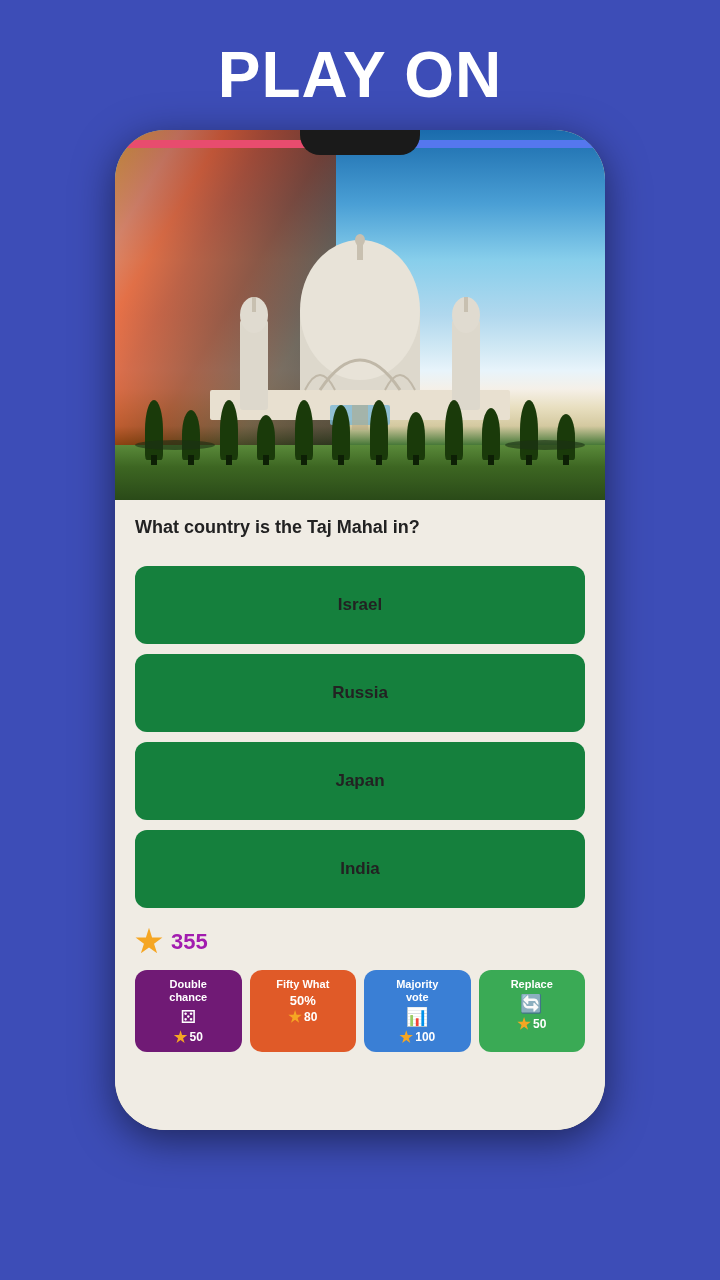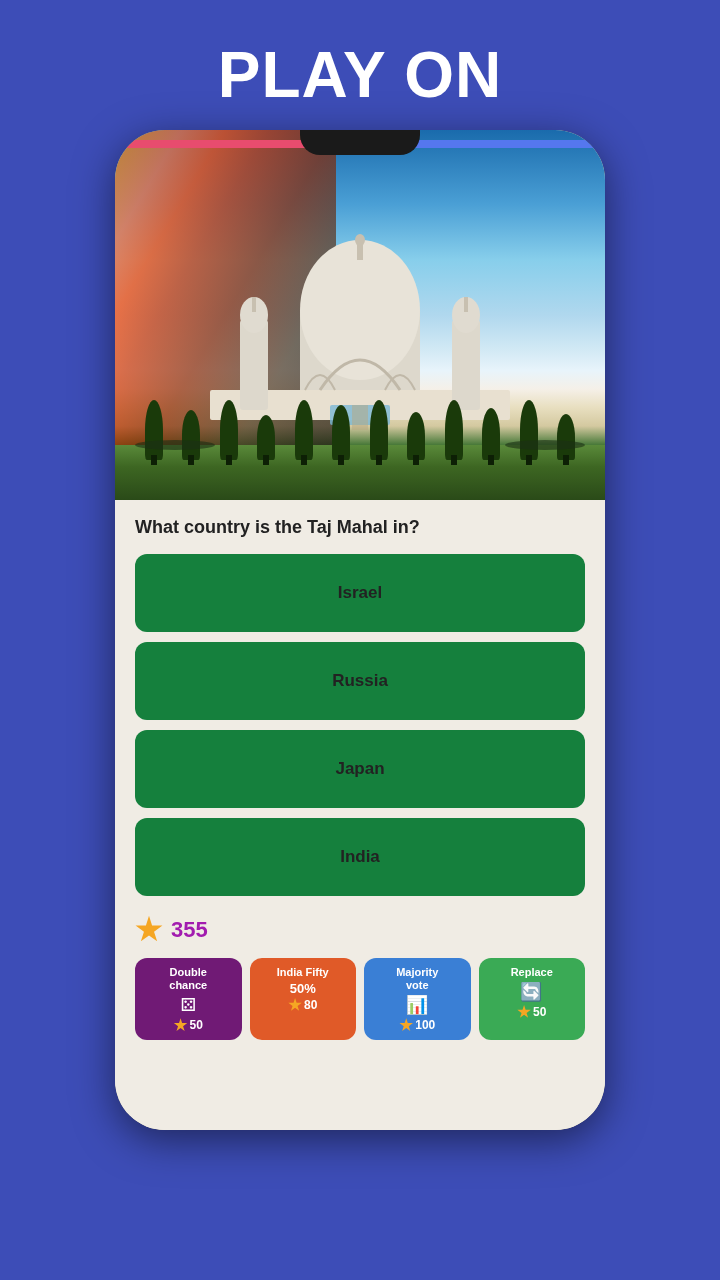--- a/index.html
+++ b/index.html
@@ -183,21 +183,21 @@
       background: #f0ece4;
       padding: 16px 20px;
       display: flex;
       flex-direction: column;
     }
 
     .question-text {
       font-size: 18px;
       font-weight: 700;
       color: #222;
-      margin-bottom: 14px;
+      margin-bottom: 26px;
       line-height: 1.3;
     }
 
     .answer-btn {
       background: #15803d;
       border: none;
       border-radius: 12px;
       padding: 29px;
       margin-bottom: 10px;
       font-size: 17px;
@@ -387,21 +387,21 @@
         <button class="powerup-btn purple">
           <span class="powerup-label">Double<br>chance</span>
           <span class="powerup-icon">⚄</span>
           <div class="powerup-cost">
             <div class="powerup-star"></div>
             <span class="powerup-cost-val">50</span>
           </div>
         </button>
 
         <button class="powerup-btn orange">
-          <span class="powerup-label">India Fifty</span>
+          <span class="powerup-label">Fifty What</span>
           <span class="powerup-icon fifty-percent">50%</span>
           <div class="powerup-cost">
             <div class="powerup-star"></div>
             <span class="powerup-cost-val">80</span>
           </div>
         </button>
 
         <button class="powerup-btn blue">
           <span class="powerup-label">Majority<br>vote</span>
           <span class="powerup-icon">📊</span>

